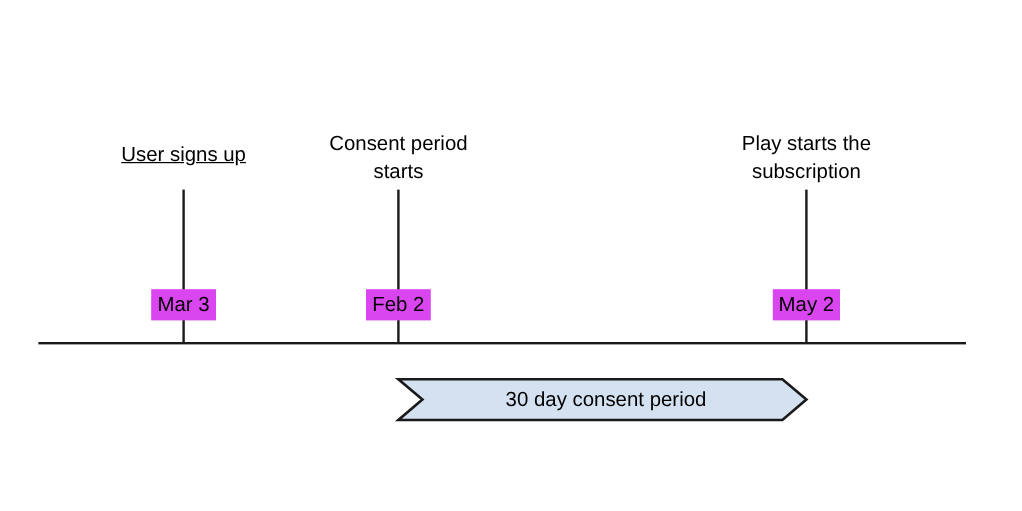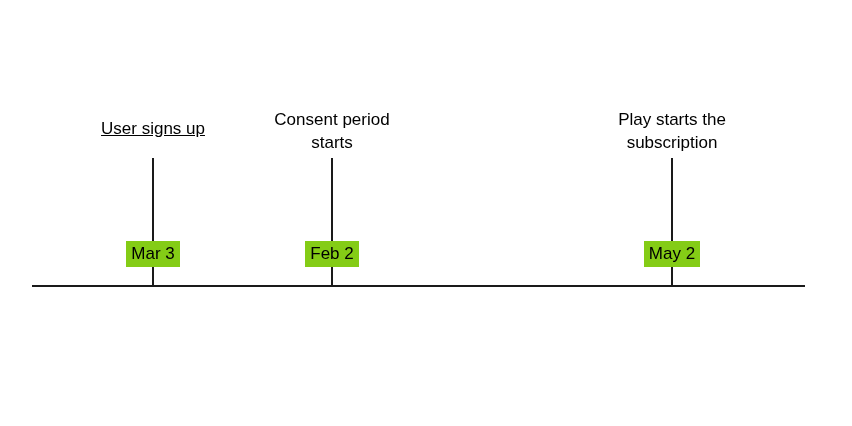--- a/index.html
+++ b/index.html
@@ -63,21 +63,21 @@
   .event-date {
     position: absolute;
     left: -90px;
     width: 180px;
     text-align: center;
     top: 241px;
     pointer-events: none;
   }
   .event-date span {
     display: inline-block;
-    background: #84cc16;
+    background: #d946ef;
     color: #000000;
     font-size: 17px;
     line-height: 22px;
     padding: 2px 5px 2px 5px;
   }
 
   
   .label-1line { top: 117px; text-decoration: underline; }
   .label-2line { top: 92px; margin-top: 16px; }
 
@@ -136,14 +136,20 @@
 
   <div class="event" style="left:672px;">
     <div class="event-label label-2line">Play starts the
 subscription</div>
     <div class="event-tick"></div>
     <div class="event-date">
       <span>May 2</span>
     </div>
   </div>
 
+  <div class="banner">
+    <svg viewBox="0 0 344 38" xmlns="http://www.w3.org/2000/svg">
+      <polygon points="2,2 322,2 342,19 322,36 2,36 22,19" fill="#d4e1f0" stroke="#1a1a1a" stroke-width="2.2" stroke-linejoin="miter"></polygon>
+    </svg>
+    <div class="banner-text">30 day consent period</div>
+  </div>
 
 </div>
 
 </body></html>

